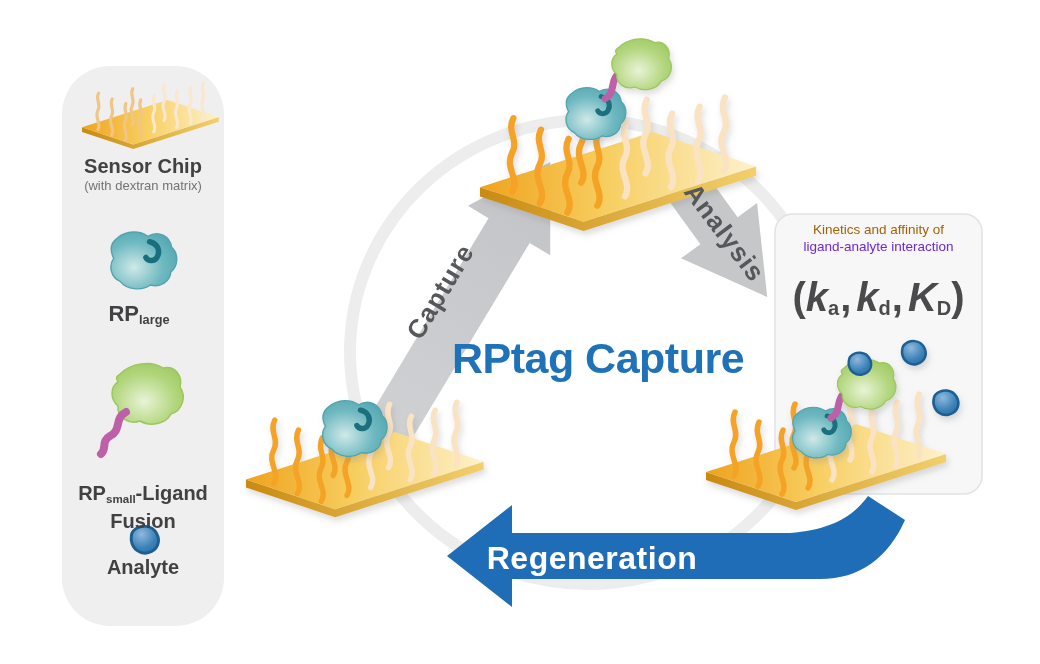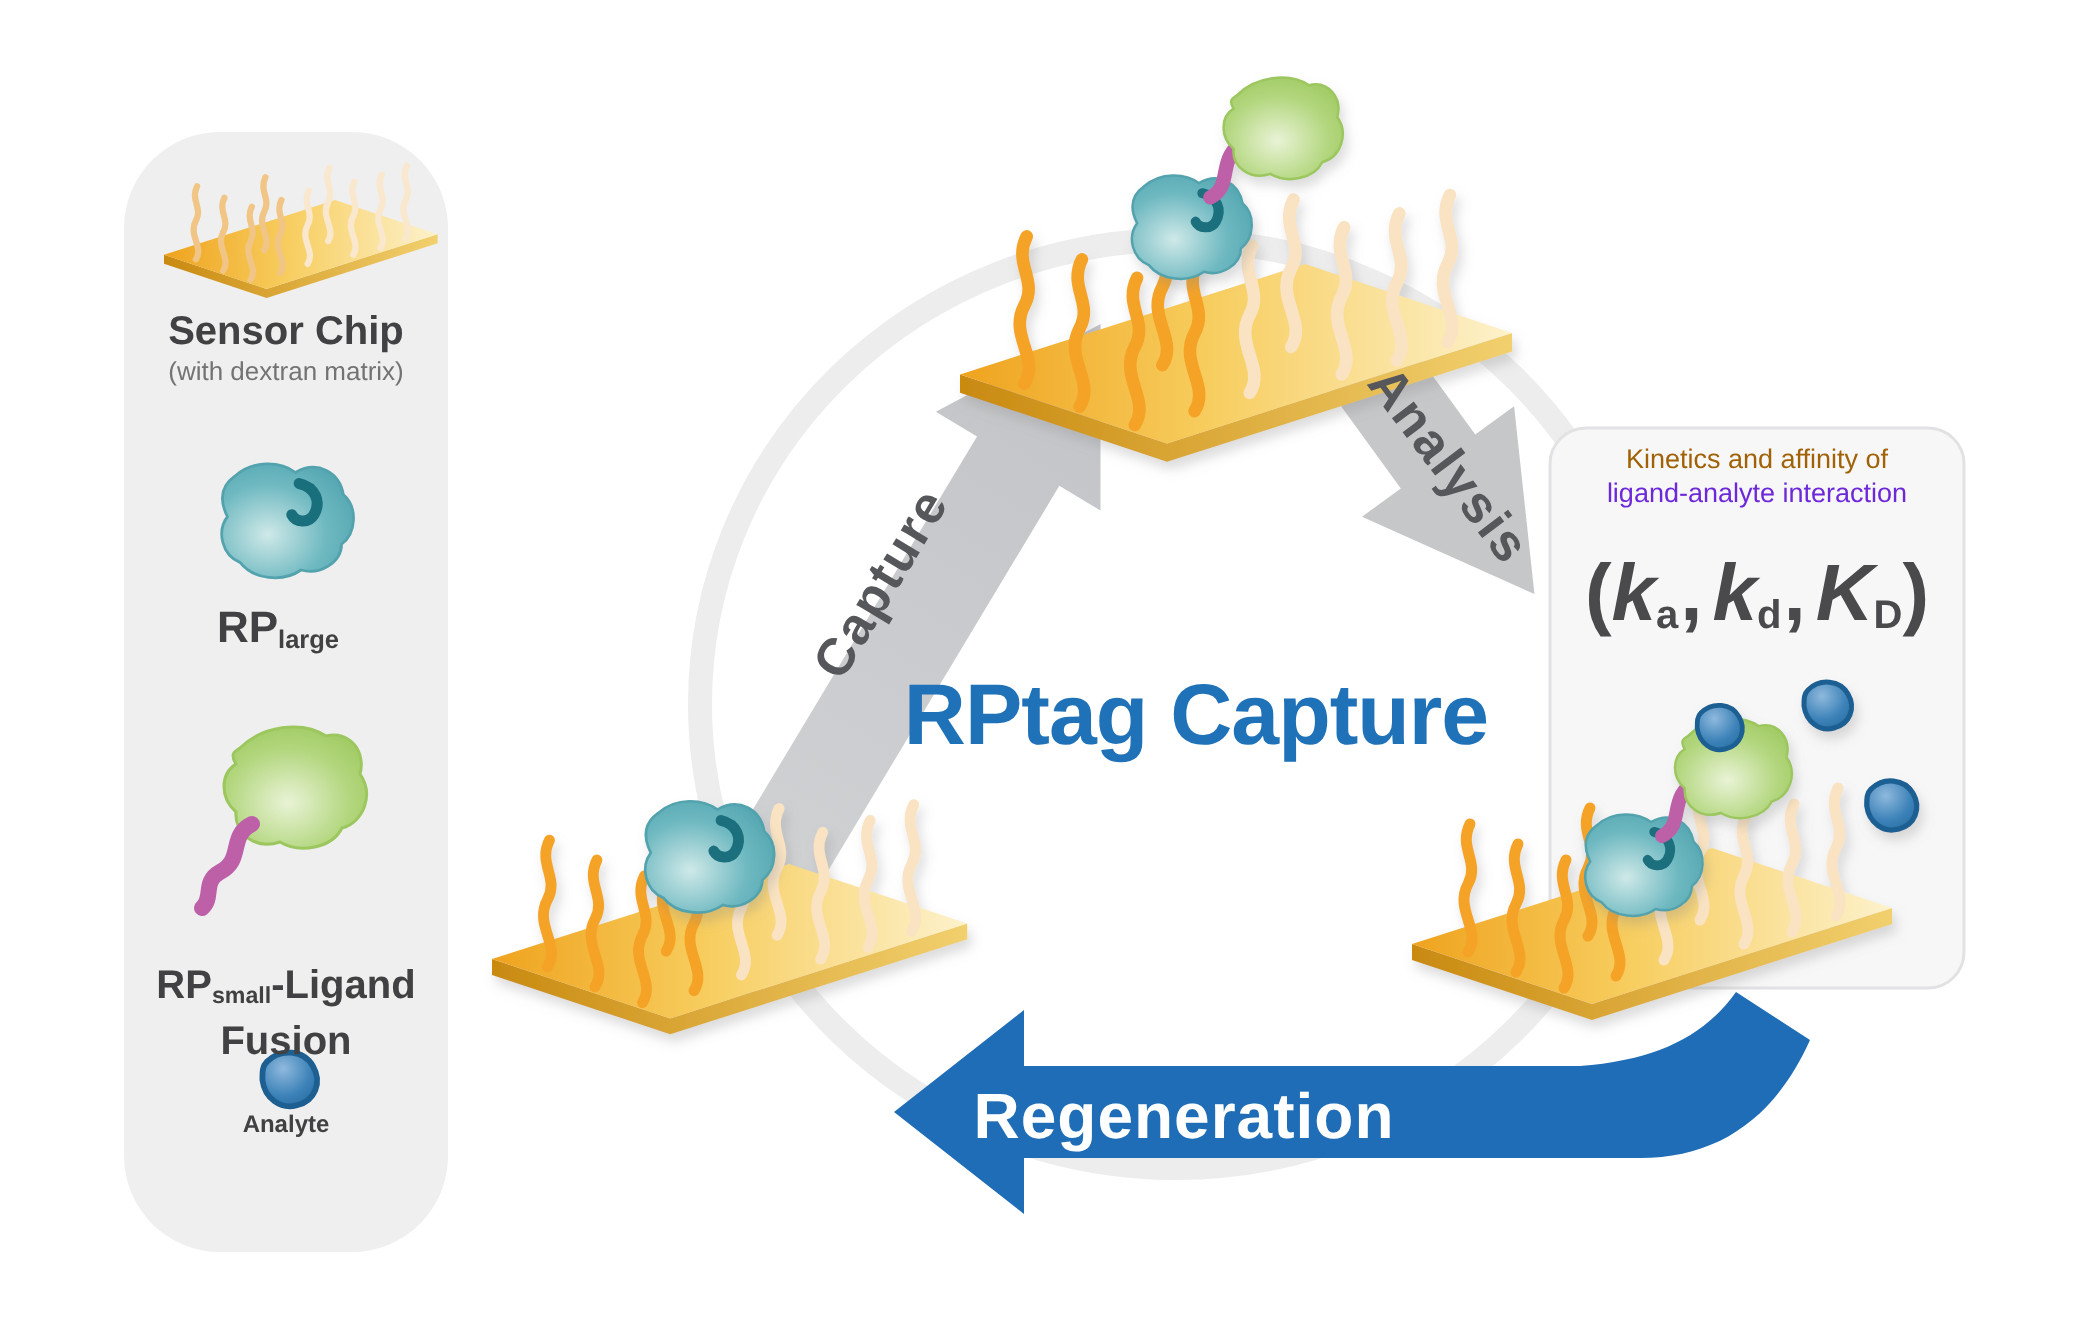--- a/index.html
+++ b/index.html
@@ -14,21 +14,21 @@
 
   
   #art{position:absolute;left:0;top:0;width:1040px;height:664px;}
 
   
   .txt{position:absolute;color:#414042;text-align:center;line-height:1.15;}
   .legend-title{left:62px;top:155px;width:162px;font-size:20px;font-weight:bold;}
   .legend-sub{left:62px;top:179px;width:162px;font-size:13px;color:#737373;}
   .rp-large{left:62px;top:301px;width:154px;font-size:22px;font-weight:bold;}
   .rp-small{left:62px;top:450px;width:162px;font-size:20px;font-weight:bold;line-height:23px;margin-top:32px;}
-  .legend-analyte{left:62px;top:556px;width:162px;font-size:12px;font-weight:bold;}
+  .legend-analyte{left:62px;top:556px;width:162px;font-size:20px;font-weight:bold;}
   .sub{font-size:0.58em;vertical-align:-0.22em;font-weight:bold;}
 
   .main-title{left:398px;top:334px;width:400px;font-size:43px;font-weight:bold;color:#2072b8;letter-spacing:-0.5px;}
 
   .arrow-label{width:200px;font-size:26px;font-weight:bold;color:#56575a;letter-spacing:1px;}
   .capture-label{left:341px;top:277px;transform:rotate(-59deg);}
   .analysis-label{left:624px;top:218px;transform:rotate(53deg);}
   .regen-label{left:462px;top:540px;width:260px;font-size:32px;font-weight:bold;color:#ffffff;letter-spacing:0.5px;}
 
   .panel-line1{left:776px;top:222px;width:205px;font-size:13.5px;color:#a16207;}

